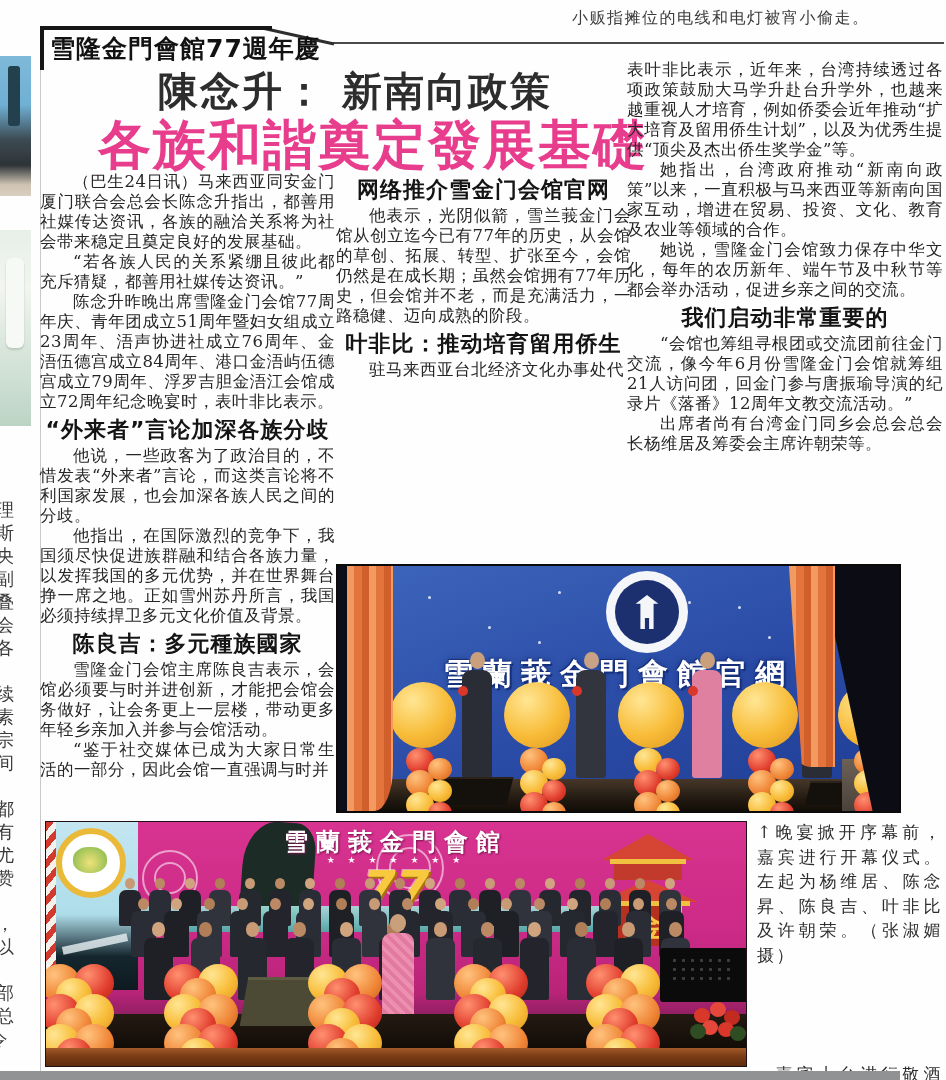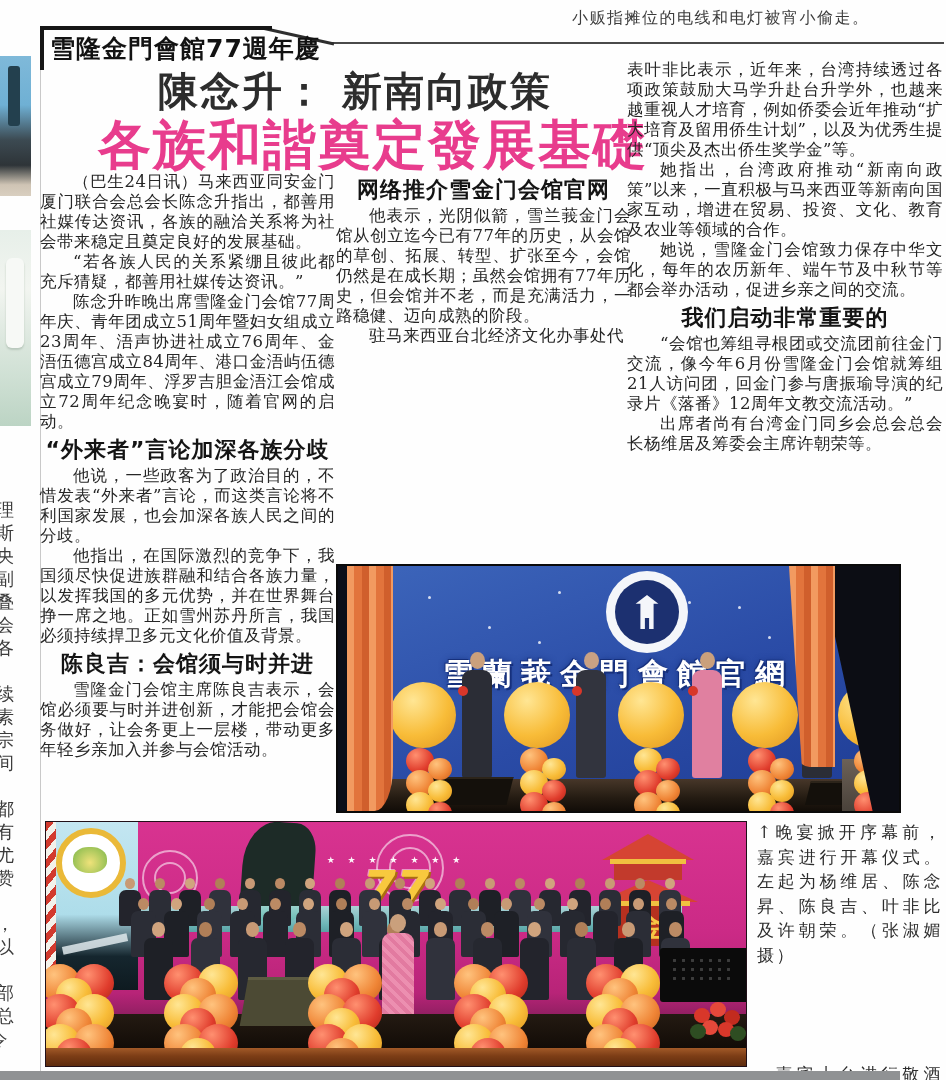--- a/index.html
+++ b/index.html
@@ -153,30 +153,32 @@
 </svg>
 
 <div class="kicker-box"></div>
 <div class="kicker">雪隆金門會館77週年慶</div>
 <div class="headline-sub">陳念升： 新南向政策</div>
 <div class="headline-main">各族和諧奠定發展基礎</div>
 
 <div class="col" id="col1">
     <p>（巴生24日讯）马来西亚同安金门厦门联合会总会长陈念升指出，都善用社媒传达资讯，各族的融洽关系将为社会带来稳定且奠定良好的发展基础。</p>
     <p>“若各族人民的关系紧绷且彼此都充斥猜疑，都善用社媒传达资讯。”</p>
-    <p>陈念升昨晚出席雪隆金门会馆77周年庆、青年团成立51周年暨妇女组成立23周年、浯声协进社成立76周年、金浯伍德宫成立84周年、港口金浯屿伍德宫成立79周年、浮罗吉胆金浯江会馆成立72周年纪念晚宴时，随着官网的启动。</p>
+    <p>陈念升昨晚出席雪隆金门会馆77周年庆、青年团成立51周年暨妇女组成立23周年、浯声协进社成立76周年、金浯伍德宫成立84周年、港口金浯屿伍德宫成立79周年、浮罗吉胆金浯江会馆成立72周年纪念晚宴时，表叶非比表示。</p>
     <h3>“外来者”言论加深各族分歧</h3>
     <p>他说，一些政客为了政治目的，不惜发表“外来者”言论，而这类言论将不利国家发展，也会加深各族人民之间的分歧。</p>
     <p>他指出，在国际激烈的竞争下，我国须尽快促进族群融和结合各族力量，以发挥我国的多元优势，并在世界舞台挣一席之地。正如雪州苏丹所言，我国必须持续捍卫多元文化价值及背景。</p>
-    <h3>陈良吉：会馆须与时并进</h3>
+    <h3>陈良吉：多元種族國家</h3>
     <p>雪隆金门会馆主席陈良吉表示，会馆必须要与时并进创新，才能把会馆会务做好，让会务更上一层楼，带动更多年轻乡亲加入并参与会馆活动。</p>
+    <p>“鉴于社交媒体已成为大家日常生活的一部分，因此会馆一直强调与时并</p>
   </div>
 <div class="col" id="col2">
     <h3>网络推介雪金门会馆官网</h3>
     <p>他表示，光阴似箭，雪兰莪金门会馆从创立迄今已有77年的历史，从会馆的草创、拓展、转型、扩张至今，会馆仍然是在成长期；虽然会馆拥有77年历史，但会馆并不老，而是充满活力，一路稳健、迈向成熟的阶段。</p>
+    <h3>叶非比：推动培育留用侨生</h3>
     <p>驻马来西亚台北经济文化办事处代</p>
   </div>
 <div class="col" id="col3">
     <p class="noind">表叶非比表示，近年来，台湾持续透过各项政策鼓励大马学升赴台升学外，也越来越重视人才培育，例如侨委会近年推动“扩大培育及留用侨生计划”，以及为优秀生提供“顶尖及杰出侨生奖学金”等。</p>
     <p>她指出，台湾政府推动“新南向政策”以来，一直积极与马来西亚等新南向国家互动，增进在贸易、投资、文化、教育及农业等领域的合作。</p>
     <p>她说，雪隆金门会馆致力保存中华文化，每年的农历新年、端午节及中秋节等都会举办活动，促进乡亲之间的交流。</p>
     <h3>我们启动非常重要的</h3>
     <p>“会馆也筹组寻根团或交流团前往金门交流，像今年6月份雪隆金门会馆就筹组21人访问团，回金门参与唐振瑜导演的纪录片《落番》12周年文教交流活动。”</p>
     <p>出席者尚有台湾金门同乡会总会总会长杨维居及筹委会主席许朝荣等。</p>
   </div>
@@ -273,20 +275,21 @@
   <div class="p1-blackR"></div>
   <div class="curtain p1-curtR"></div>
 </div>
 
 <div class="photo2">
   <div class="p2-rock"></div>
   <div class="ringset" style="left:330px;top:12px;width:64px;height:64px;"></div>
   <div class="ringset" style="left:343px;top:25px;width:38px;height:38px;"></div>
   <div class="ringset" style="left:96px;top:28px;width:52px;height:52px;"></div>
   <div class="ringset" style="left:108px;top:40px;width:28px;height:28px;"></div>
+  <div class="p2-title">雪蘭莪金門會館</div>
   <div class="p2-stars">★ ★ ★ ★ ★ ★ ★</div>
   <div class="p2-77">77</div>
   <div class="p2-teal"></div>
   <div class="gate">
     <div class="roof1"></div>
       <div class="beam1"></div>
       <div class="body1"></div>
     <div class="roof2"></div>
       <div class="beam2"></div>
     <div class="body2">金</div>

